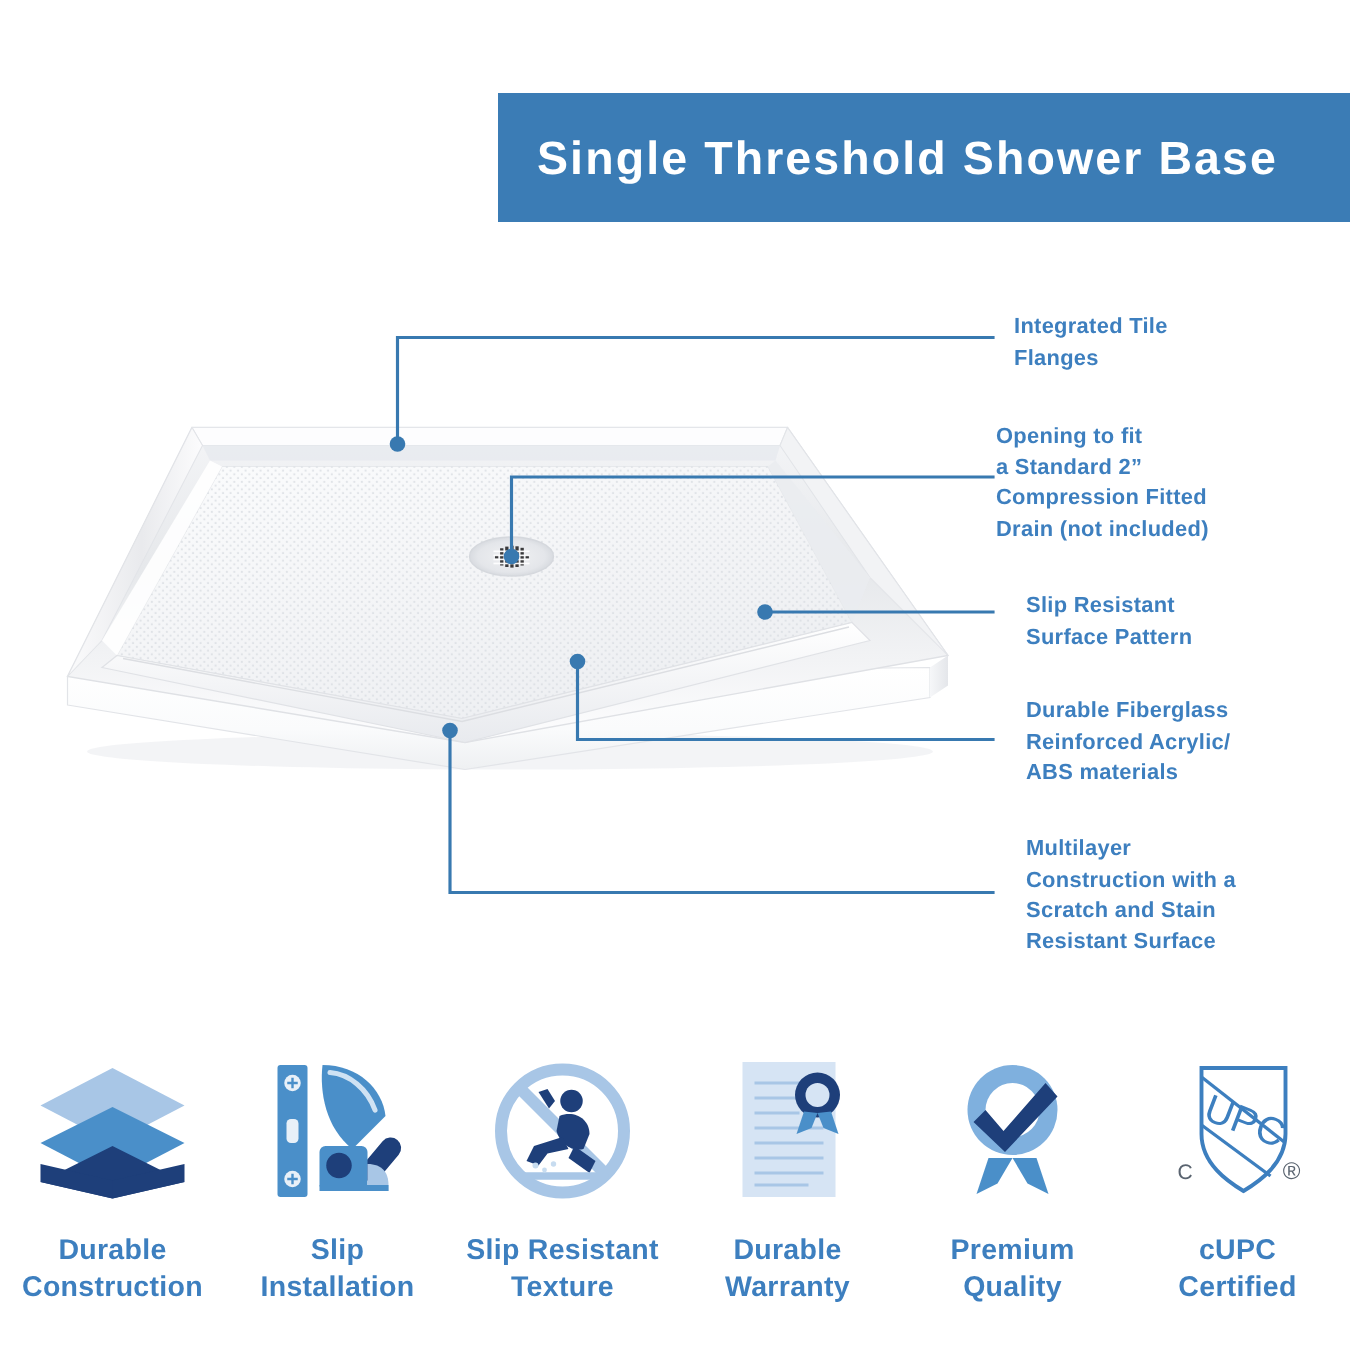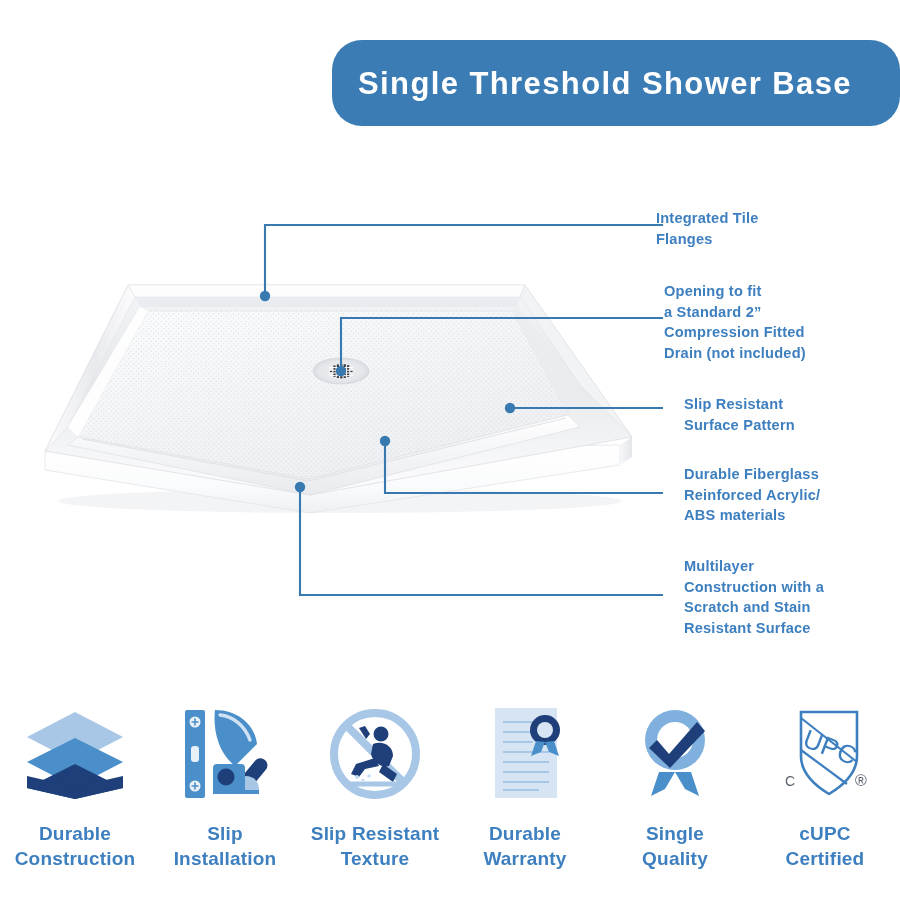--- a/index.html
+++ b/index.html
@@ -21,29 +21,28 @@
     left: 0; top: 0;
     width: 900px;
     height: 900px;
     background: #ffffff;
   }
 
   
   .title-banner {
     position: absolute;
     left: 332px;
-    top: 40px;
+    top: 62px;
     width: 568px;
     height: 86px;
     background: #3b7cb5;
     display: flex;
     align-items: center;
     box-sizing: border-box;
     padding-left: 26px;
-    border-radius: 30px;
   }
   .title-banner .title-text {
     color: #ffffff;
     font-size: 31px;
     font-weight: bold;
     letter-spacing: 1.4px;
     line-height: 1;
     white-space: nowrap;
   }
 
@@ -68,21 +67,21 @@
   
   .callout {
     position: absolute;
     color: #3d7fbf;
     font-size: 14.6px;
     font-weight: bold;
     line-height: 1.42;
     letter-spacing: 0.2px;
     white-space: pre-line;
   }
-  .callout-1 { left: 656px; top: 208px; }
+  .callout-1 { left: 676px; top: 208px; }
   .callout-2 { left: 664px; top: 281px; }
   .callout-3 { left: 684px; top: 394px; }
   .callout-4 { left: 684px; top: 464px; }
   .callout-5 { left: 684px; top: 556px; }
 
   
   .features {
     position: absolute;
     left: 0;
     top: 700px;
@@ -342,21 +341,21 @@
     <div class="feature">
       <div class="feature-icon">
         <svg width="104" height="100" viewBox="0 0 104 100">
           <circle cx="52" cy="36" r="30" fill="#7fb0de"></circle>
           <circle cx="52" cy="36" r="18" fill="#ffffff"></circle>
           <path d="M36,68 L28,92 L42,85 L52,68 Z" fill="#4a8fc9"></path>
           <path d="M68,68 L76,92 L62,85 L52,68 Z" fill="#4a8fc9"></path>
           <path d="M34,36 L46,50 L74,18 L82,27 L47,64 L26,44 Z" fill="#1e3f7a"></path>
         </svg>
       </div>
-      <div class="feature-label">Single
+      <div class="feature-label">Premium
 Quality</div>
     </div>
 
     <div class="feature">
       <div class="feature-icon">
         <svg width="104" height="100" viewBox="0 0 104 100">
           <path d="M28,8 L84,8 L84,52 C84,72 66,84 56,90 C46,84 28,72 28,52 Z" fill="#ffffff" stroke="#3d7fbf" stroke-width="2.6"></path>
           <line x1="28" y1="14" x2="84" y2="58" stroke="#3d7fbf" stroke-width="2.2"></line>
           <line x1="28" y1="46" x2="74" y2="80" stroke="#3d7fbf" stroke-width="2.2"></line>
           <text x="56" y="52" text-anchor="middle" font-family="'Liberation Sans', sans-serif" font-size="26" fill="#3d7fbf" transform="rotate(21 56 46)">UPC</text>

